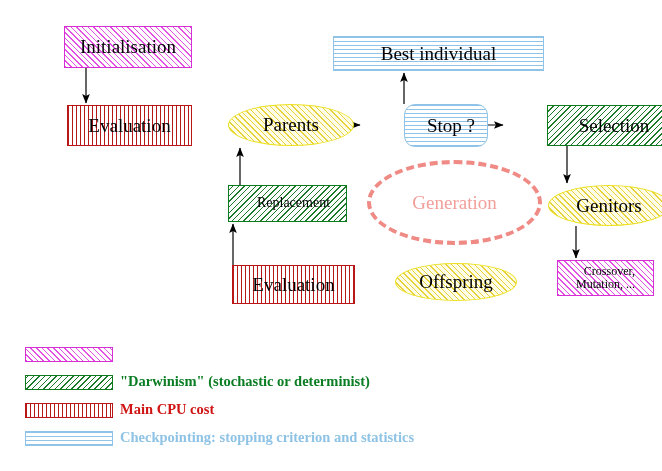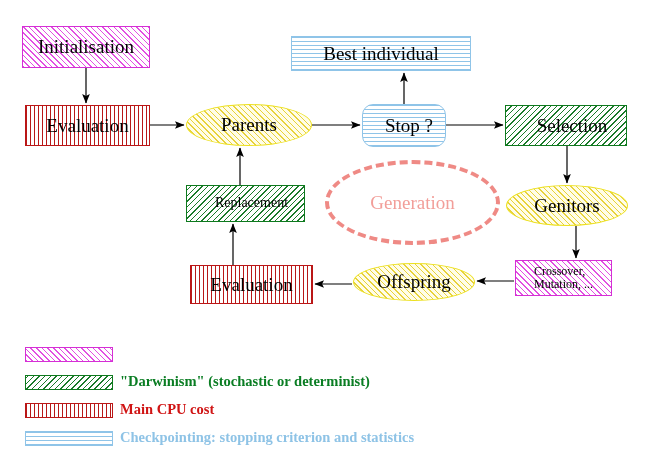--- a/index.html
+++ b/index.html
@@ -21,24 +21,25 @@
     top: 0;
     width: 662px;
     height: 471px;
   }
   .node {
     position: absolute;
     box-sizing: border-box;
     display: flex;
     align-items: center;
     justify-content: center;
-    text-align: left;
+    text-align: right;
     color: #000000;
     line-height: 1.05;
     z-index: 3;
+    margin-left: 42px;
   }
   
   .fill-magenta {
     background-color: #ffffff;
     background-image: repeating-linear-gradient(45deg,
         #e24fe2 0px, #e24fe2 1px, #ffffff 1px, #ffffff 4px);
     border: 1.5px solid #d52fd5;
   }
   .fill-green {
     background-color: #ffffff;
@@ -137,21 +138,21 @@
       <line x1="240" y1="185" x2="240" y2="148"></line>
     </g>
   </svg>
 
   <div class="node fill-magenta" style="left:22px; top:26px; width:128px; height:42px; font-size:19px;">Initialisation</div>
 
   <div class="node fill-red" style="left:25px; top:105px; width:125px; height:41px; font-size:19px;">Evaluation</div>
 
   <div class="node fill-yellow ellipse" style="left:186px; top:104px; width:126px; height:42px; font-size:19px;">Parents</div>
 
-  <div class="node fill-blue" style="left:291px; top:36px; width:180px; height:35px; font-size:19px;">Best individual</div>
+  <div class="node fill-blue" style="left:291px; top:36px; width:211px; height:35px; font-size:19px;">Best individual</div>
 
   <div class="node fill-blue rounded" style="left:362px; top:104px; width:84px; height:43px; font-size:19px;">Stop ?</div>
 
   <div class="node fill-green" style="left:505px; top:105px; width:122px; height:41px; font-size:19px;">Selection</div>
 
   <div class="node fill-green" style="left:186px; top:185px; width:119px; height:37px; font-size:14px;">Replacement</div>
 
   <div class="node fill-yellow ellipse" style="left:506px; top:185px; width:122px; height:41px; font-size:19px;">Genitors</div>
 
   <div class="node dashed-ellipse" style="left:325px; top:160px; width:175px; height:85px; font-size:19px; z-index:1;">Generation</div>

